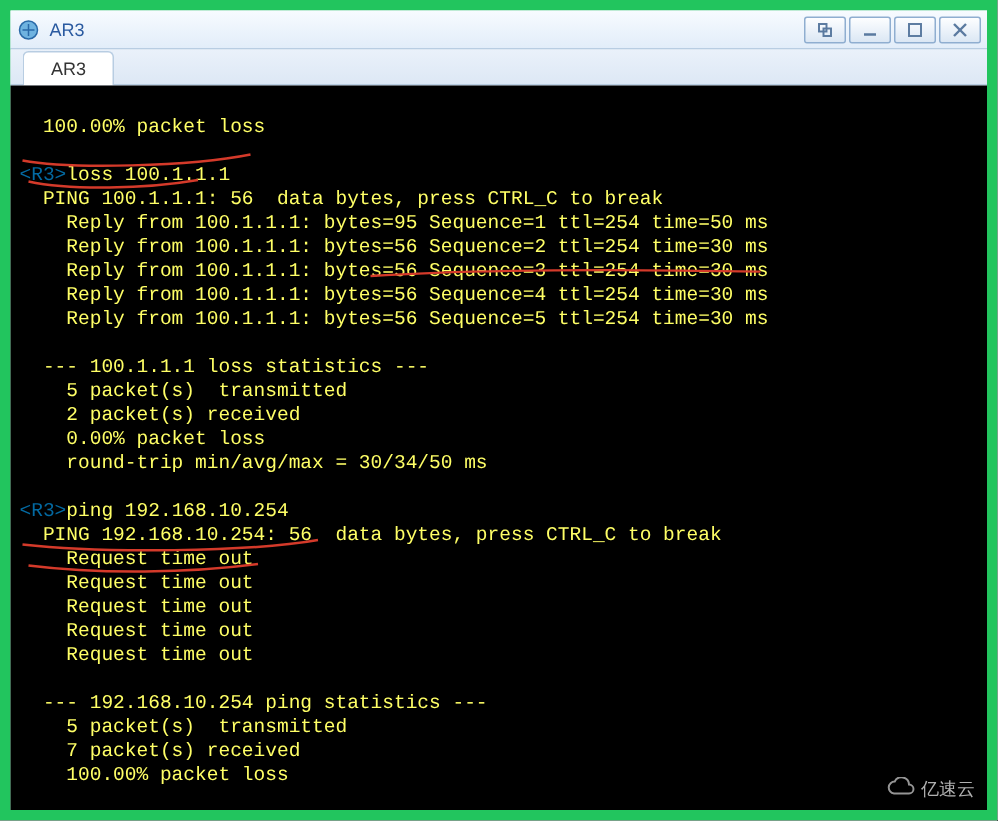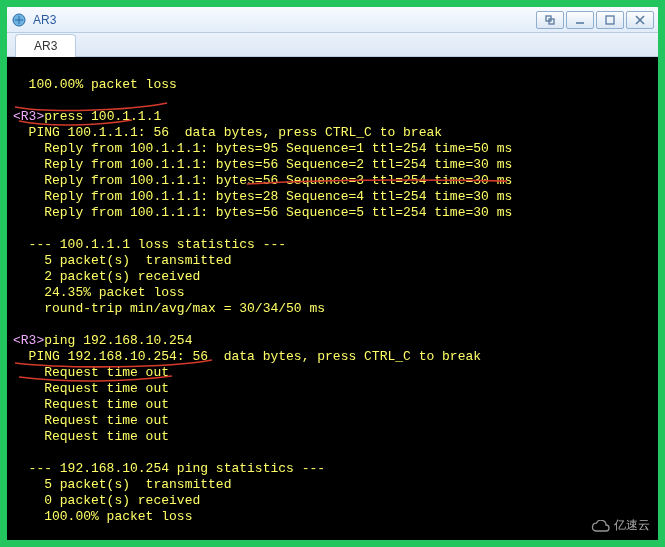--- a/index.html
+++ b/index.html
@@ -7,23 +7,23 @@
   .window { width: 665px; height: 547px; border: 7px solid #22c55e; background: #e8eef7; display: flex; flex-direction: column; }
   .title-bar { height: 26px; background: linear-gradient(#f7fbff,#e2edf9); display: flex; align-items: center; padding: 0 4px; border-bottom: 1px solid #b8cde2; }
   .title-icon { width: 16px; height: 16px; margin-right: 6px; }
   .title-text { color: #2a5aa0; font-size: 12px; flex: 1; }
   .win-controls { display: flex; gap: 2px; }
   .win-btn { width: 28px; height: 18px; border: 1px solid #8faed0; background: linear-gradient(#fdfeff,#dbe7f4); border-radius: 2px; display: flex; align-items: center; justify-content: center; cursor: pointer; }
   .win-btn svg { display: block; }
   .tab-strip { height: 24px; display: flex; align-items: flex-end; padding-left: 8px; background: linear-gradient(#eaf1fa,#dde8f5); border-bottom: 1px solid #b8cde2; }
   .tab { padding: 4px 18px; background: #fff; border: 1px solid #b8cde2; border-bottom: none; border-radius: 4px 4px 0 0; font-size: 12px; color: #333; position: relative; top: 1px; cursor: pointer; }
   .terminal { flex: 1; background: #000; color: #ffff66; font-family: "Courier New", monospace; font-size: 13px; line-height: 16px; padding: 4px 6px; overflow: hidden; white-space: pre; position: relative; }
-  .prompt-open, .prompt-close { color: #f0abfc; }
+  .prompt-open, .prompt-close { color: #0369a1; }
   .cursor { display:inline-block; width:1px; height:13px; background:#ffff66; vertical-align: text-bottom; margin-left:1px;}
-  .watermark { position: absolute; right: 8px; bottom: 6px; display:flex; align-items:flex-end; gap:4px; color:#cfcfcf; opacity:.85; font-family: Liberation Mono, monospace; font-size:12px;}
+  .watermark { position: absolute; right: 8px; bottom: 6px; display:flex; align-items:flex-start; gap:4px; color:#cfcfcf; opacity:.85; font-family: Liberation Sans, sans-serif; font-size:12px;}
   .watermark svg { opacity:.85; }
   .annot { position:absolute; pointer-events:none; }
   .annot path { stroke:#d43a2a; stroke-width:1.6; fill:none; }
 </style>
 </head>
 <body>
 
 <div class="window">
 
   <div class="title-bar">
@@ -60,45 +60,45 @@
     </div>
   </div>
 
   <div class="tab-strip">
     <div class="tab">AR3</div>
   </div>
 
   <div class="terminal">
 <span>  100.00% packet loss</span>
 <span></span>
-<span class="prompt-open">&lt;R3&gt;</span><span>press 100.1.1.1</span>
+<span class="prompt-open">&lt;R3&gt;</span><span>loss 100.1.1.1</span>
 <span>  PING 100.1.1.1: 56  data bytes, press CTRL_C to break</span>
 <span>    Reply from 100.1.1.1: bytes=95 Sequence=1 ttl=254 time=50 ms</span>
 <span>    Reply from 100.1.1.1: bytes=56 Sequence=2 ttl=254 time=30 ms</span>
 <span>    Reply from 100.1.1.1: bytes=56 Sequence=3 ttl=254 time=30 ms</span>
-<span>    Reply from 100.1.1.1: bytes=28 Sequence=4 ttl=254 time=30 ms</span>
+<span>    Reply from 100.1.1.1: bytes=56 Sequence=4 ttl=254 time=30 ms</span>
 <span>    Reply from 100.1.1.1: bytes=56 Sequence=5 ttl=254 time=30 ms</span>
 <span></span>
 <span>  --- 100.1.1.1 loss statistics ---</span>
 <span>    5 packet(s)  transmitted</span>
 <span>    2 packet(s) received</span>
-<span>    24.35% packet loss</span>
+<span>    0.00% packet loss</span>
 <span>    round-trip min/avg/max = 30/34/50 ms</span>
 <span></span>
 <span class="prompt-open">&lt;R3&gt;</span><span>ping 192.168.10.254</span>
 <span>  PING 192.168.10.254: 56  data bytes, press CTRL_C to break</span>
 <span>    Request time out</span>
 <span>    Request time out</span>
 <span>    Request time out</span>
 <span>    Request time out</span>
 <span>    Request time out</span>
 <span></span>
 <span>  --- 192.168.10.254 ping statistics ---</span>
 <span>    5 packet(s)  transmitted</span>
-<span>    0 packet(s) received</span>
+<span>    7 packet(s) received</span>
 <span>    100.00% packet loss</span>
 <span></span>
 <span class="prompt-close">&lt;R3&gt;</span><span class="cursor"></span>
     <svg class="annot" style="left:0;top:42px" width="200" height="16">
         <path d="M8 8 C 40 14, 120 12, 160 4"></path>
       </svg>
     <svg class="annot" style="left:0;top:58px" width="130" height="14">
         <path d="M12 6 C 40 12, 90 11, 125 5"></path>
       </svg>
     <svg class="annot" style="left:120;top:119px" width="380" height="14">

